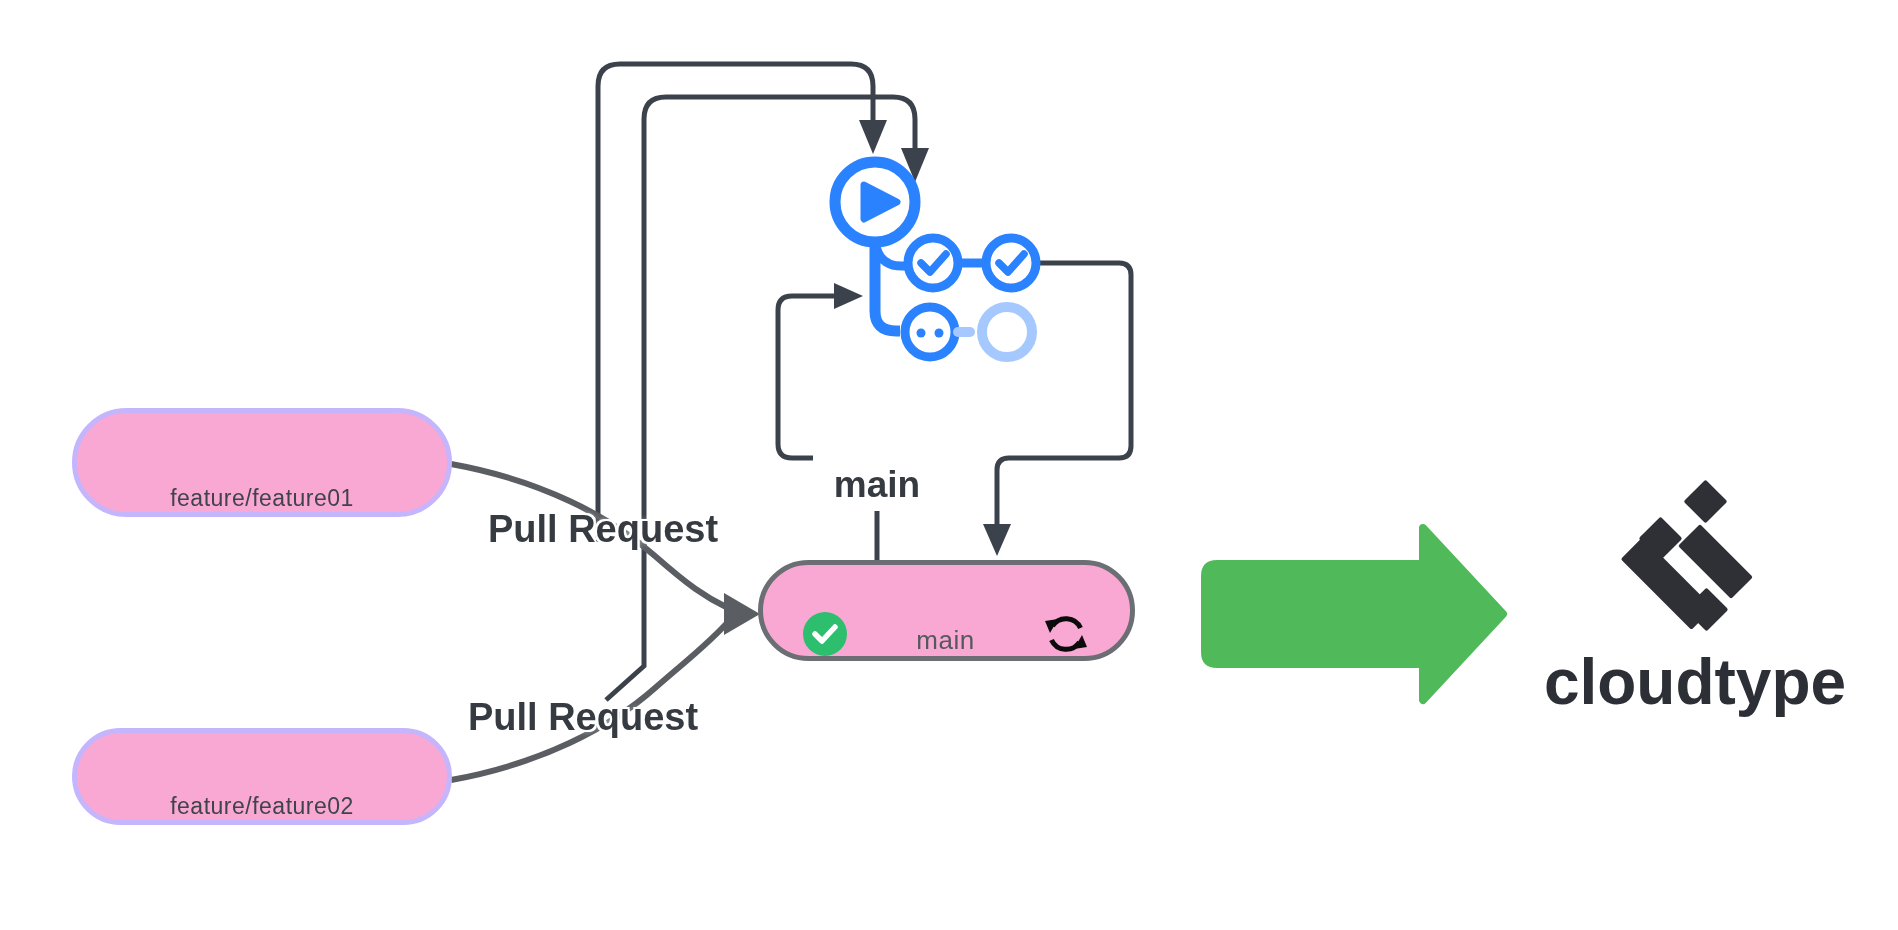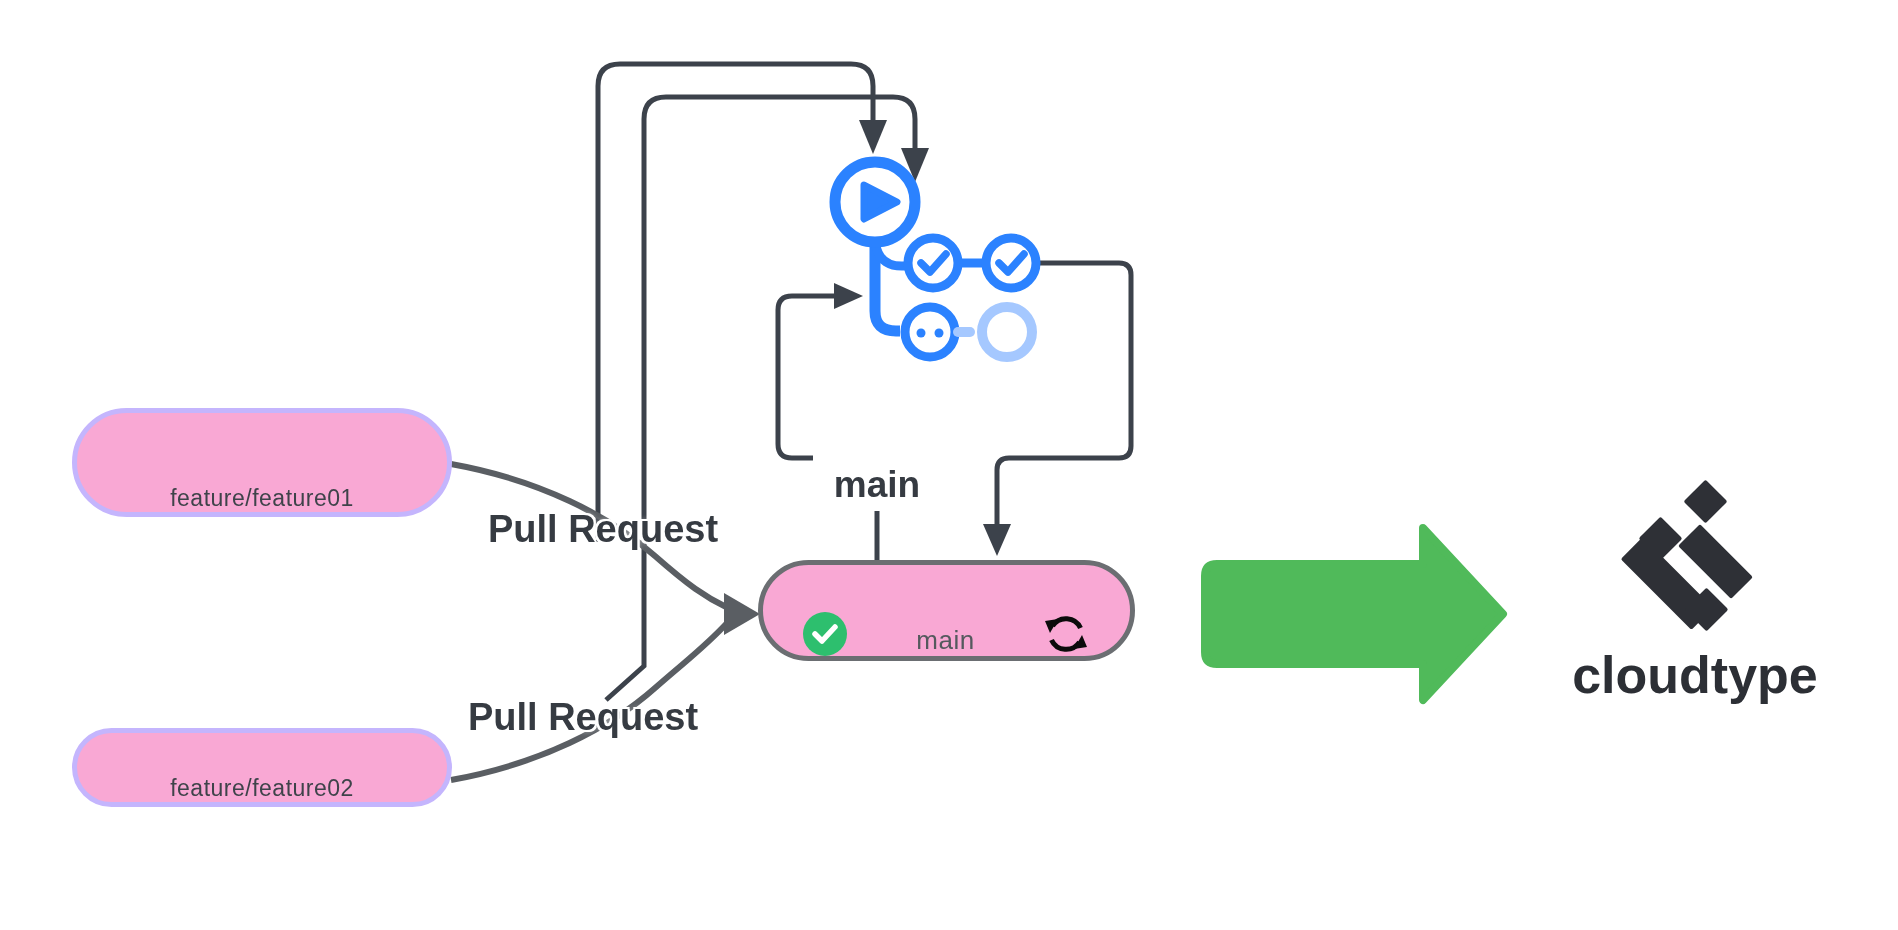--- a/index.html
+++ b/index.html
@@ -4,41 +4,41 @@
 <style>
   html,body{margin:0;padding:0;background:#ffffff;}
   body{font-family:"Liberation Sans",sans-serif;}
   .stage{position:relative;width:1898px;height:930px;background:#ffffff;overflow:hidden;}
   .layer{position:absolute;left:0;top:0;}
   
   .pill{position:absolute;box-sizing:border-box;background:#f9a8d4;border:5px solid #c4b5fd;
         border-radius:60px;display:flex;align-items:flex-end;justify-content:center;
         font-size:23px;color:#3f434a;letter-spacing:0.5px;}
   .pill.feature1{left:72px;top:408px;width:380px;height:109px;}
-  .pill.feature2{left:72px;top:728px;width:380px;height:79px;}
+  .pill.feature2{left:72px;top:728px;width:380px;height:97px;}
   .pill.main{left:758px;top:560px;width:377px;height:101px;border-color:#6b6e72;border-radius:54px;
              justify-content:space-between;padding:0 42px 0 40px;}
   .pill.main .label{font-size:26px;color:#55595e;}
   
   .edge-label{position:absolute;font-weight:bold;color:#363b42;text-align:center;
       text-shadow:2px 0 0 #fff,-2px 0 0 #fff,0 2px 0 #fff,0 -2px 0 #fff,
                   2px 2px 0 #fff,-2px -2px 0 #fff,2px -2px 0 #fff,-2px 2px 0 #fff,0 0 6px #fff;}
   .edge-label.pr1{left:450px;top:503px;width:306px;font-size:38px;line-height:52px;}
   .edge-label.pr2{left:430px;top:691px;width:306px;font-size:38px;line-height:52px;}
   .edge-label.merge{left:797px;top:462px;width:160px;font-size:37px;line-height:46px;}
   
   .logo-mark{position:absolute;left:1610px;top:478px;width:150px;height:150px;}
   .lp{position:absolute;background:#2e3036;transform:rotate(45deg);border-radius:2px;}
   .lp.a{left:80px;top:8px;width:31px;height:31px;}
   .lp.b{left:35px;top:45px;width:31px;height:31px;}
   .lp.c{left:7px;top:90px;width:100px;height:31px;}
   .lp.d{left:68px;top:68px;width:75px;height:31px;}
   .lp.e{left:81px;top:116px;width:31px;height:31px;}
   .wordmark{position:absolute;left:1520px;top:645px;width:350px;text-align:center;
-            font-size:52px;font-weight:700;color:#2c2f35;letter-spacing:0px;}
+            font-size:64px;font-weight:700;color:#2c2f35;letter-spacing:0px;}
   .icon-svg{display:block;}
 </style>
 </head>
 <body>
 
 <div class="stage">
 
   <svg class="layer" width="1898" height="930" viewBox="0 0 1898 930">
 
     <g stroke="#3c424b" stroke-width="5" fill="none">

